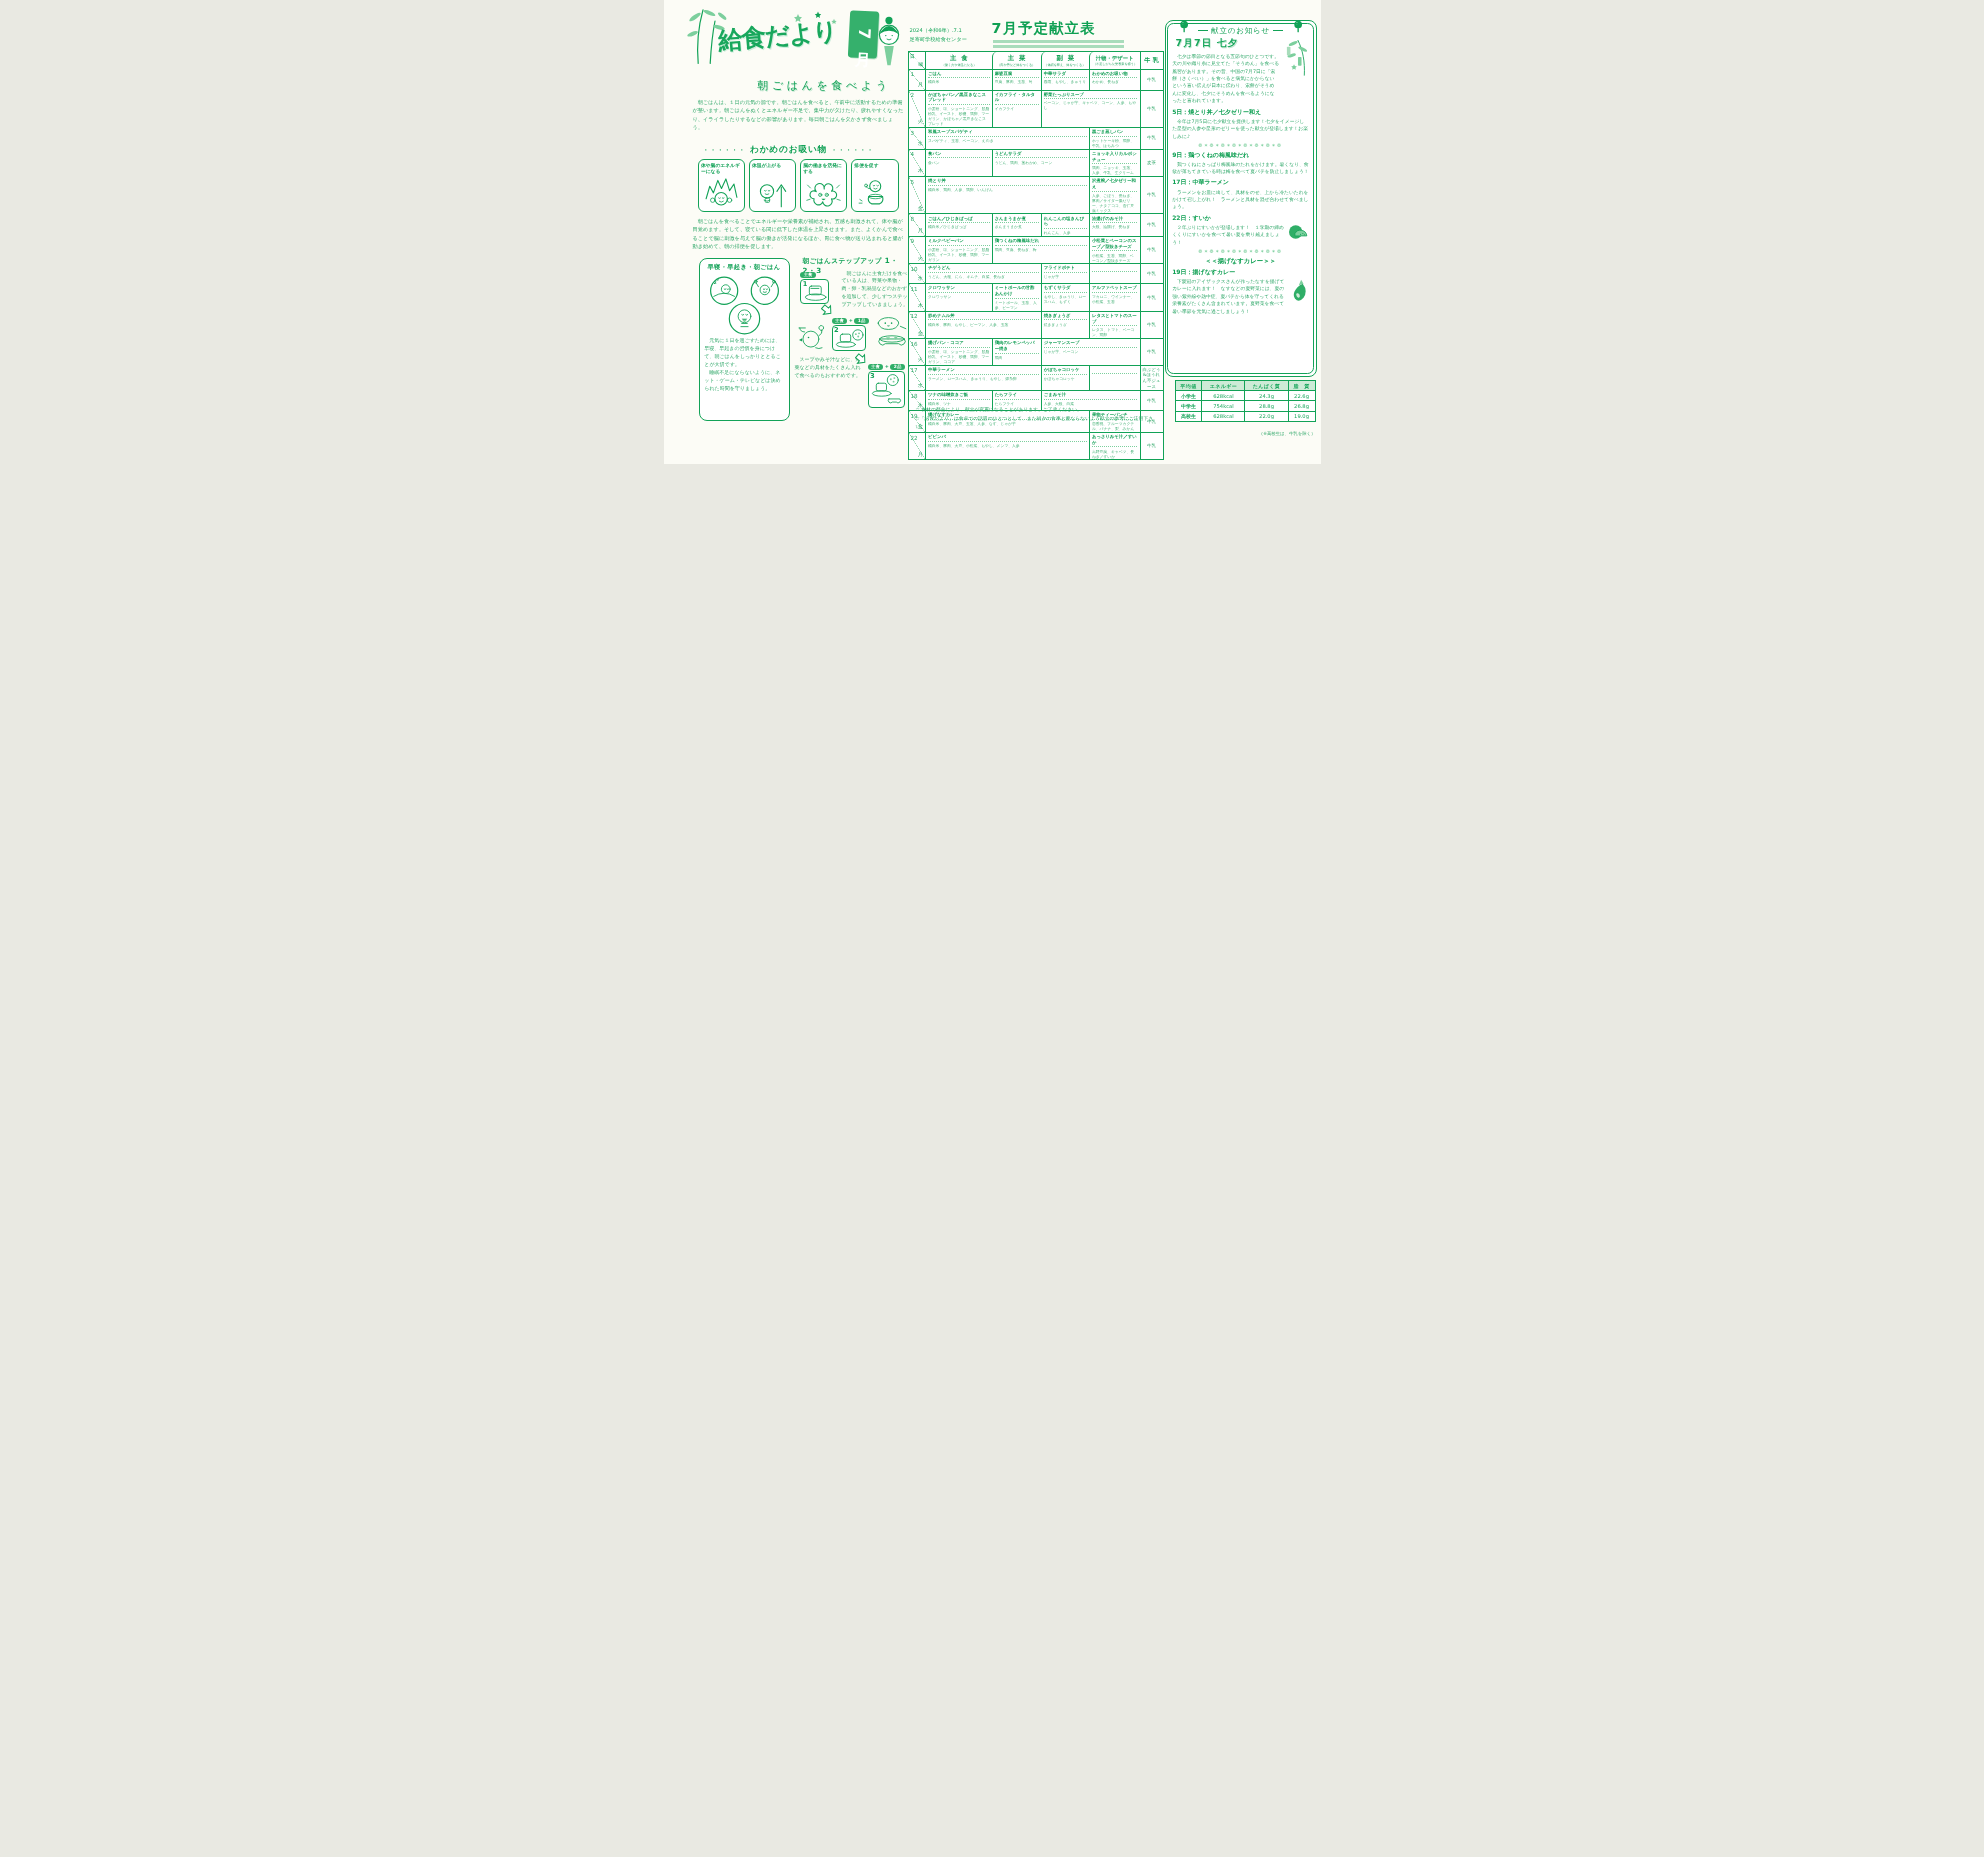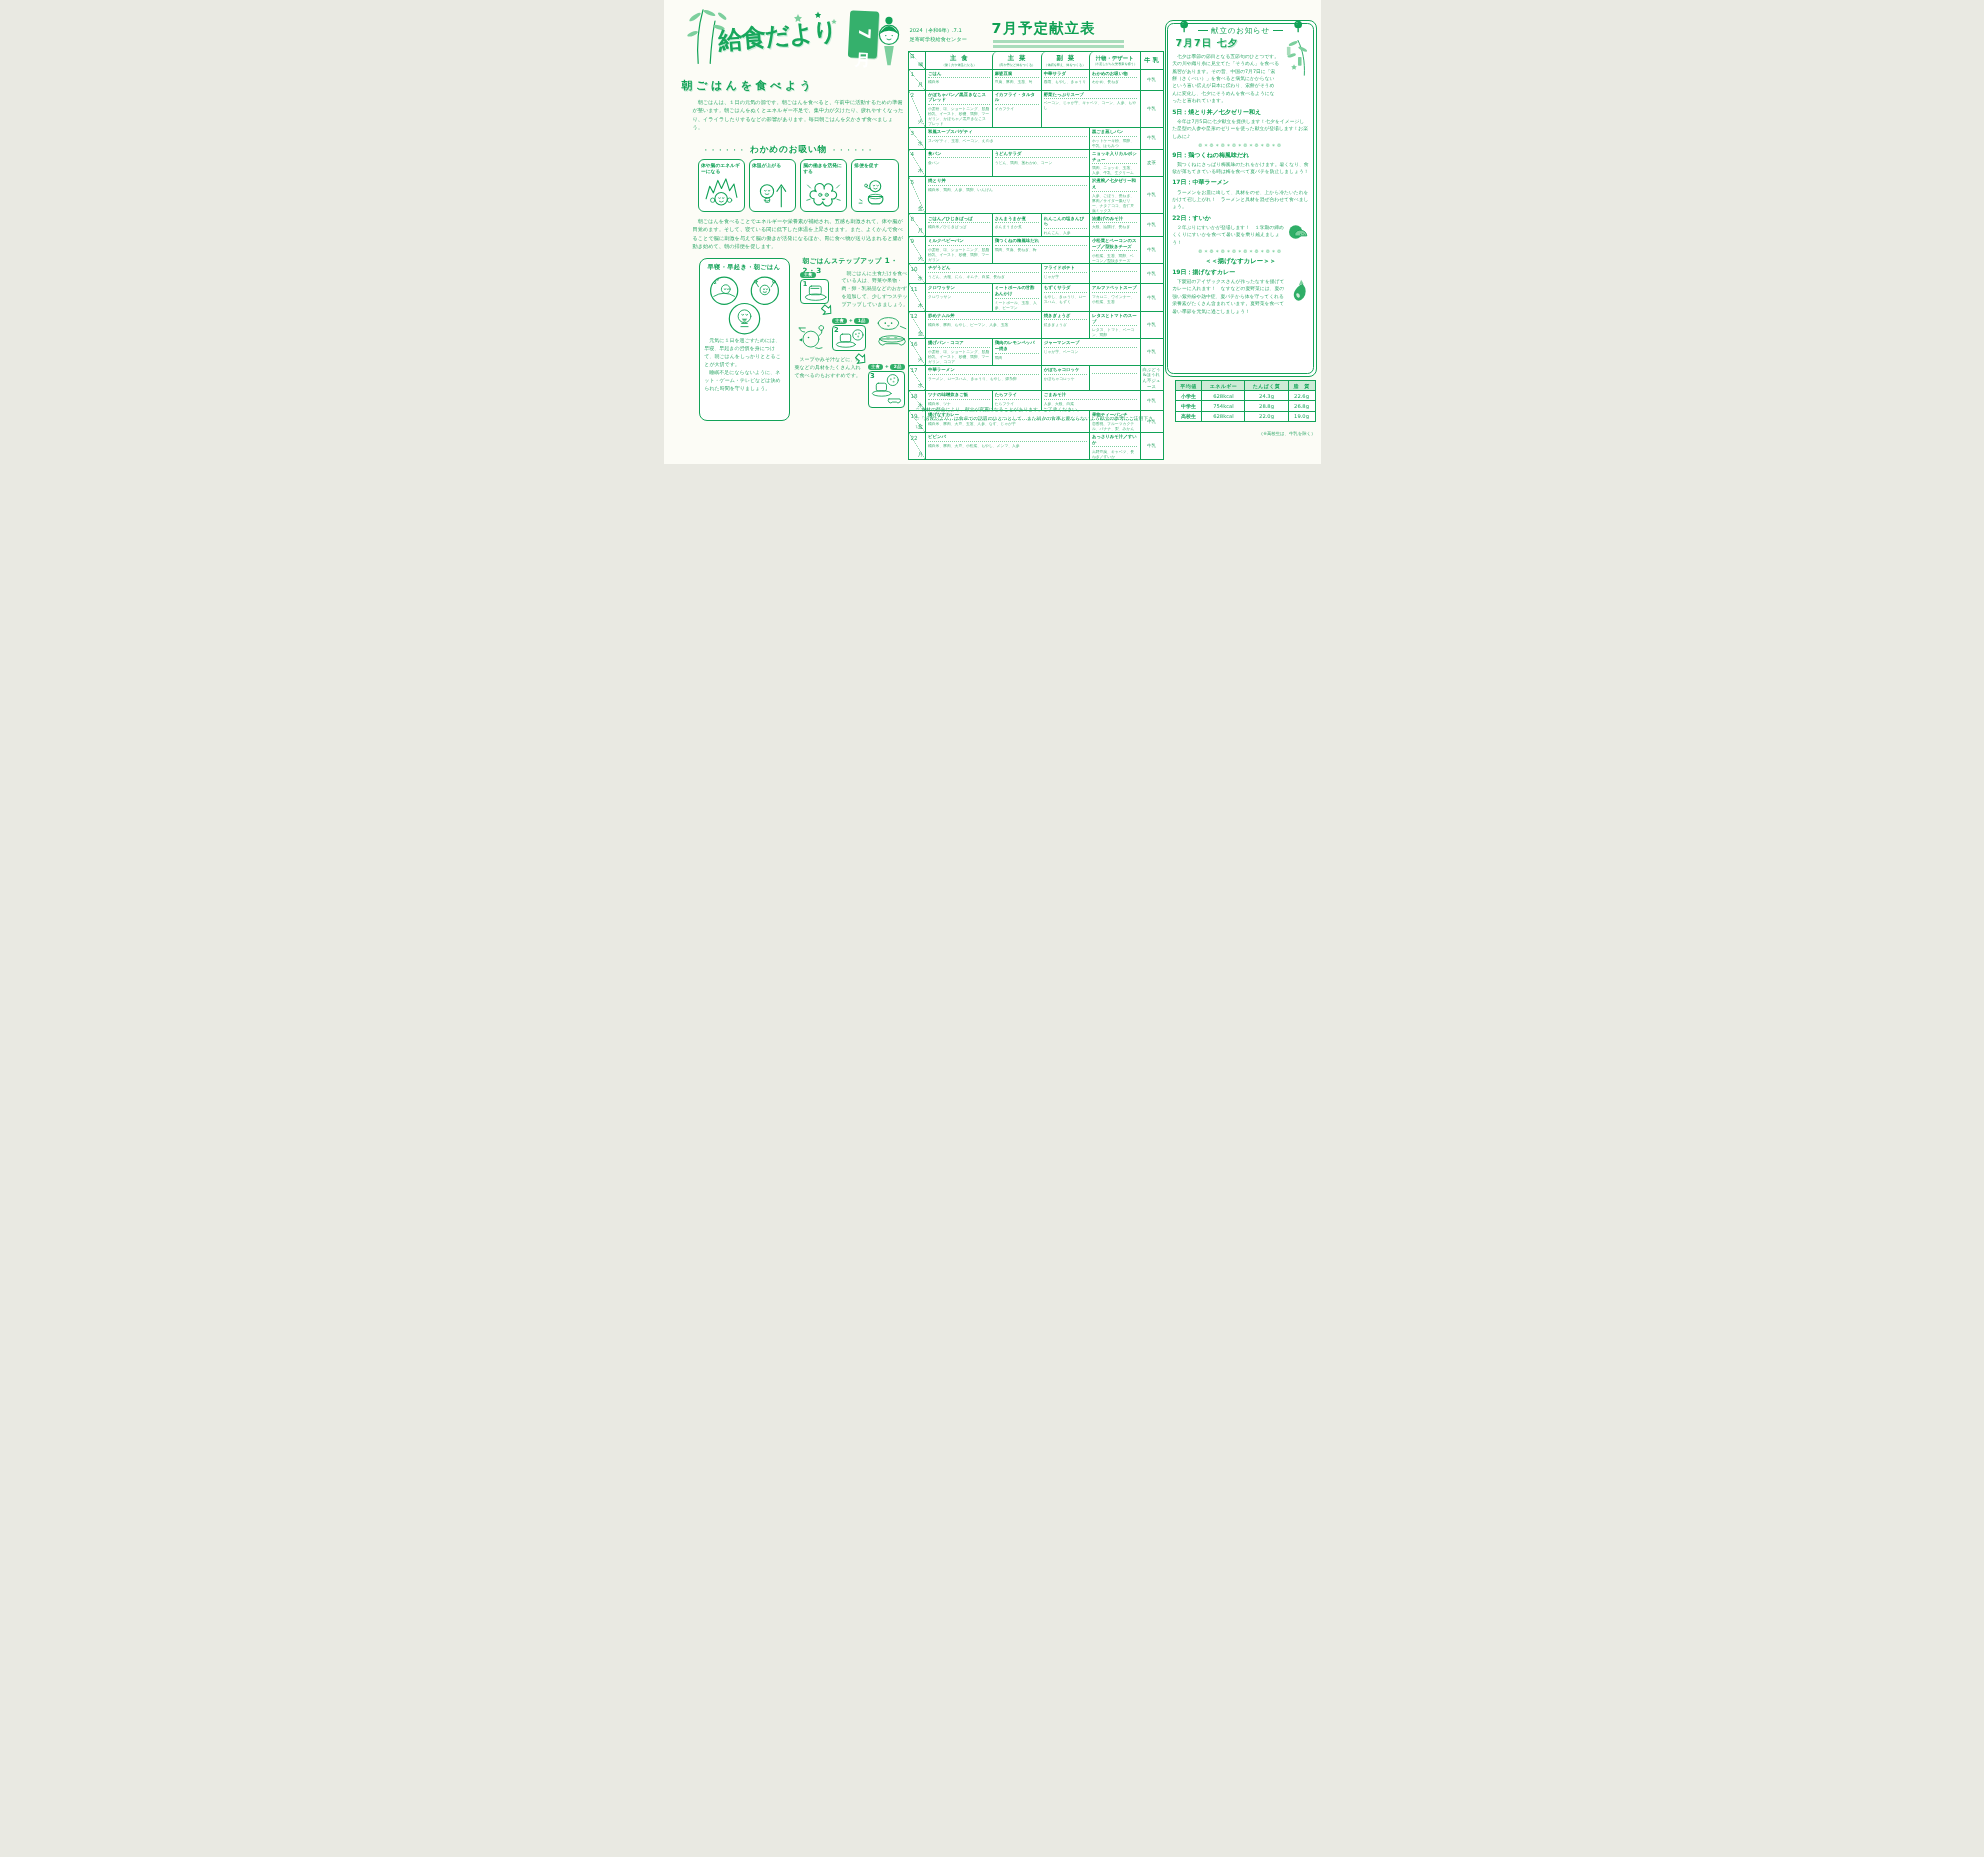--- a/index.html
+++ b/index.html
@@ -14,21 +14,21 @@
   
   .masthead{position:absolute;left:7.1px;top:3.2px;width:230px;height:67px;}
   .masthead .bamboo{position:absolute;left:16px;top:1.6px;}
   .mast-title{position:absolute;left:47px;top:16px;font-size:24.6px;font-weight:bold;color:#18a75c;letter-spacing:-1.2px;transform:rotate(-5deg);text-shadow:0.8px 1.2px 0 #cdeedb;}
   .mast-stars{position:absolute;left:119px;top:7.1px;}
   .tanzaku{position:absolute;left:178px;top:8px;width:29px;height:47px;background:#35b06c;border-radius:3.2px;transform:rotate(3deg);display:flex;align-items:center;justify-content:center;box-shadow:0.8px 0.8px 0 #bfe3cc;}
   .tanzaku span{color:#fff;font-size:16px;font-weight:bold;writing-mode:vertical-rl;letter-spacing:0.8px;}
   .mast-girl{position:absolute;left:206px;top:11px;}
 
   
-  .a1-title{position:absolute;left:18px;top:78px;width:197px;text-align:left;font-size:11px;font-weight:bold;letter-spacing:3.6px;color:#12a257;text-shadow:0.8px 0.8px 0 #c4e8d2;}
+  .a1-title{position:absolute;left:30px;top:78px;width:197px;text-align:right;font-size:11px;font-weight:normal;letter-spacing:3.6px;color:#12a257;text-shadow:0.8px 0.8px 0 #c4e8d2;}
   .para{color:#2ea768;font-size:5.2px;line-height:1.62;text-indent:1em;}
   .a1-body{position:absolute;left:29px;top:98px;width:211px;}
   .fx-head{position:absolute;left:22px;top:144px;width:206px;display:flex;align-items:center;justify-content:center;gap:4px;font-weight:bold;color:#12a257;}
   .fx-head .t{font-size:8.7px;letter-spacing:0.8px;}
   .fx-head .dots{font-size:6px;letter-spacing:1.2px;}
   .fx-row{position:absolute;left:34px;top:159px;width:201px;display:flex;gap:3.6px;}
   .fx-box{flex:1;border:1.2px solid #12a257;border-radius:6px;background:#fff;padding:2.8px 2.4px 1.6px;height:53px;display:flex;flex-direction:column;align-items:center;}
   .fx-box .lbl{font-size:4.8px;font-weight:bold;color:#12a257;line-height:1.25;align-self:flex-start;}
   .fx-box svg{margin-top:auto;}
   .fx-body{position:absolute;left:29px;top:217px;width:211px;}

